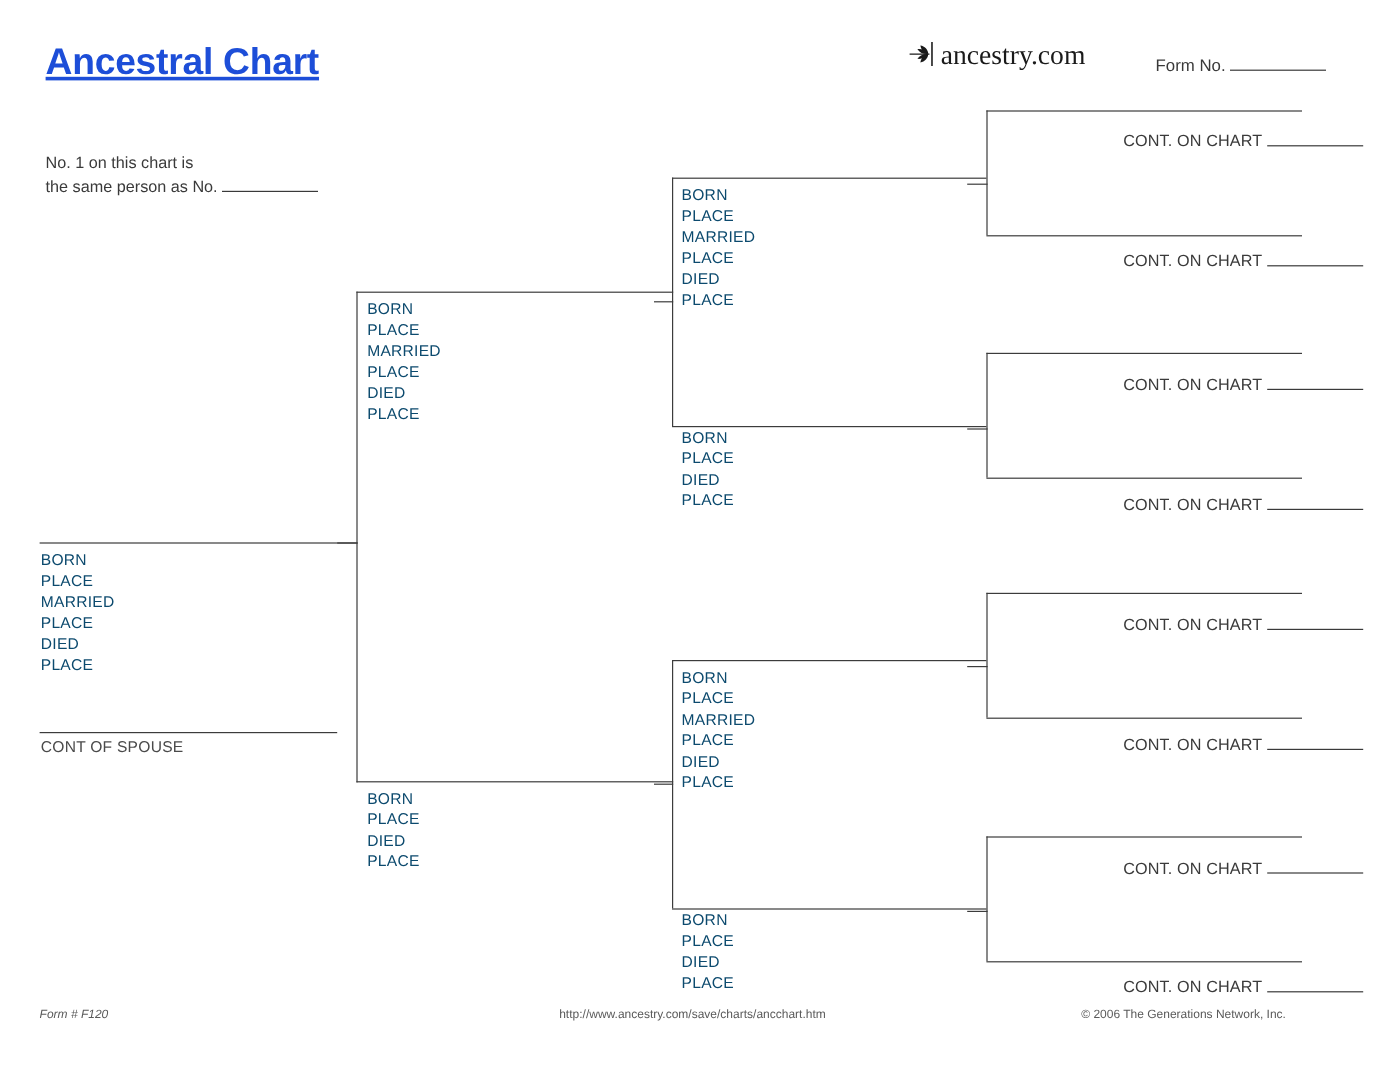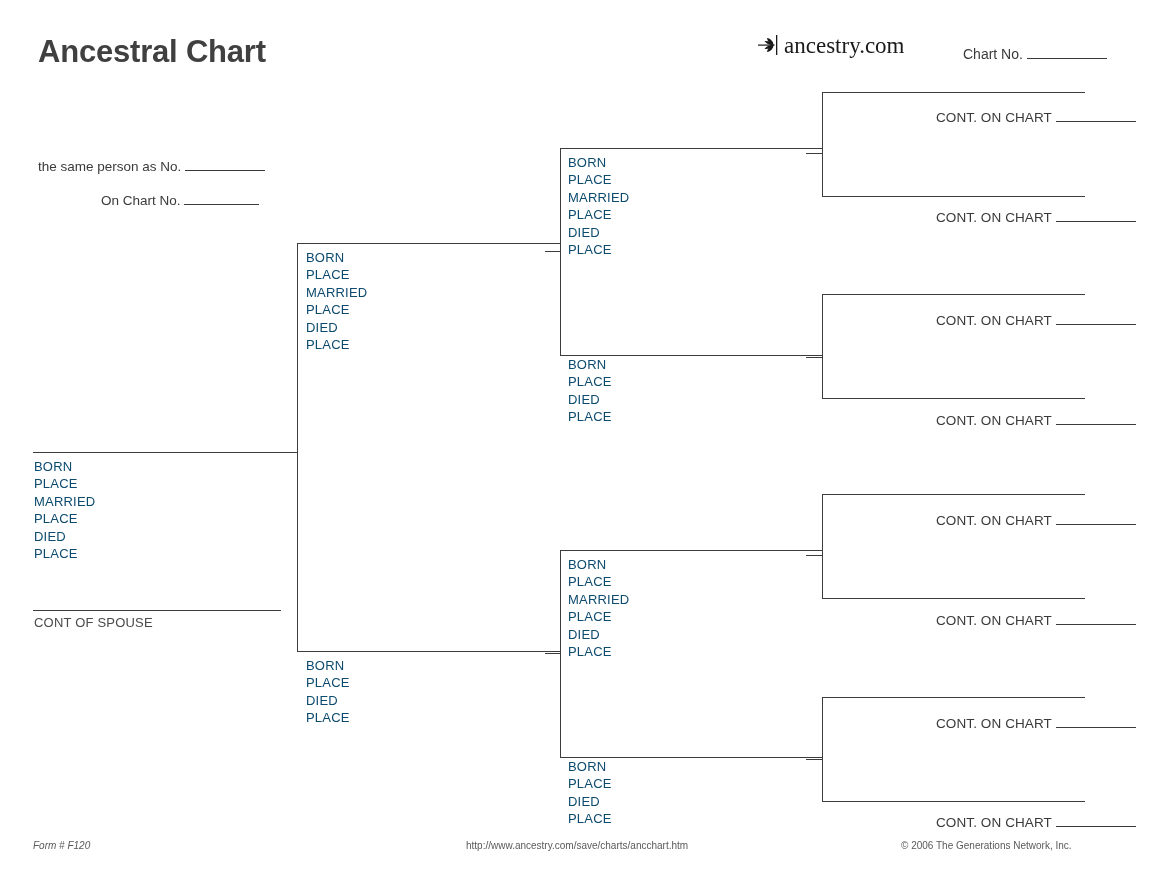--- a/index.html
+++ b/index.html
@@ -33,21 +33,22 @@
   }
 
   
   .page-title {
     position: absolute;
     left: 38px;
     top: 34px;
     font-size: 31px;
     font-weight: bold;
     letter-spacing: -0.2px;
-    color: #404040;
+    color: #1d4ed8;
+    text-decoration: underline;
   }
 
   .logo-wrap {
     position: absolute;
     left: 757px;
     top: 31px;
     display: flex;
     align-items: center;
     height: 28px;
   }
@@ -82,21 +83,21 @@
   .blank-75 { width: 75px; }
 
   .note-block {
     position: absolute;
     left: 38px;
     top: 126px;
     font-size: 13.5px;
     line-height: 1.45;
     color: #3a3a3a;
   }
-  .note-line2 { white-space: nowrap; margin-top: 31px; }
+  .note-line2 { white-space: nowrap; }
   .note-line3 {
     margin-top: 14px;
     padding-left: 63px;
     white-space: nowrap;
   }
 
   
   .fields {
     position: absolute;
     font-size: 13px;
@@ -149,32 +150,29 @@
         <path d="M33 24c-7-1-14 2-18 8 7 1 14-2 18-8z"></path>
         <path d="M33 24c-7 1-14-2-18-8 7-1 14 2 18 8z"></path>
         <path d="M2 23h33v2.4H2z"></path>
       </g>
       <rect x="38" y="4" width="2.6" height="40" fill="#1a1a1a"></rect>
     </svg>
     <span class="logo-word">ancestry.com</span>
   </div>
 
   <div class="chart-no">
-    <span>Chart No.</span>
+    <span>Form No.</span>
     <span class="blank blank-80"></span>
   </div>
 
   <div class="note-block">
+    <div>No. 1 on this chart is</div>
     <div class="note-line2">
       <span>the same person as No.</span>
       <span class="blank blank-80"></span>
-    </div>
-    <div class="note-line3">
-      <span>On Chart No.</span>
-      <span class="blank blank-75"></span>
     </div>
   </div>
 
   <div class="hline" style="left:33px; top:452px; width:265px;"></div>
   <div class="fields" style="left:34px; top:458px;">
     <div>BORN</div>
     <div>PLACE</div>
     <div>MARRIED</div>
     <div>PLACE</div>
     <div>DIED</div>

